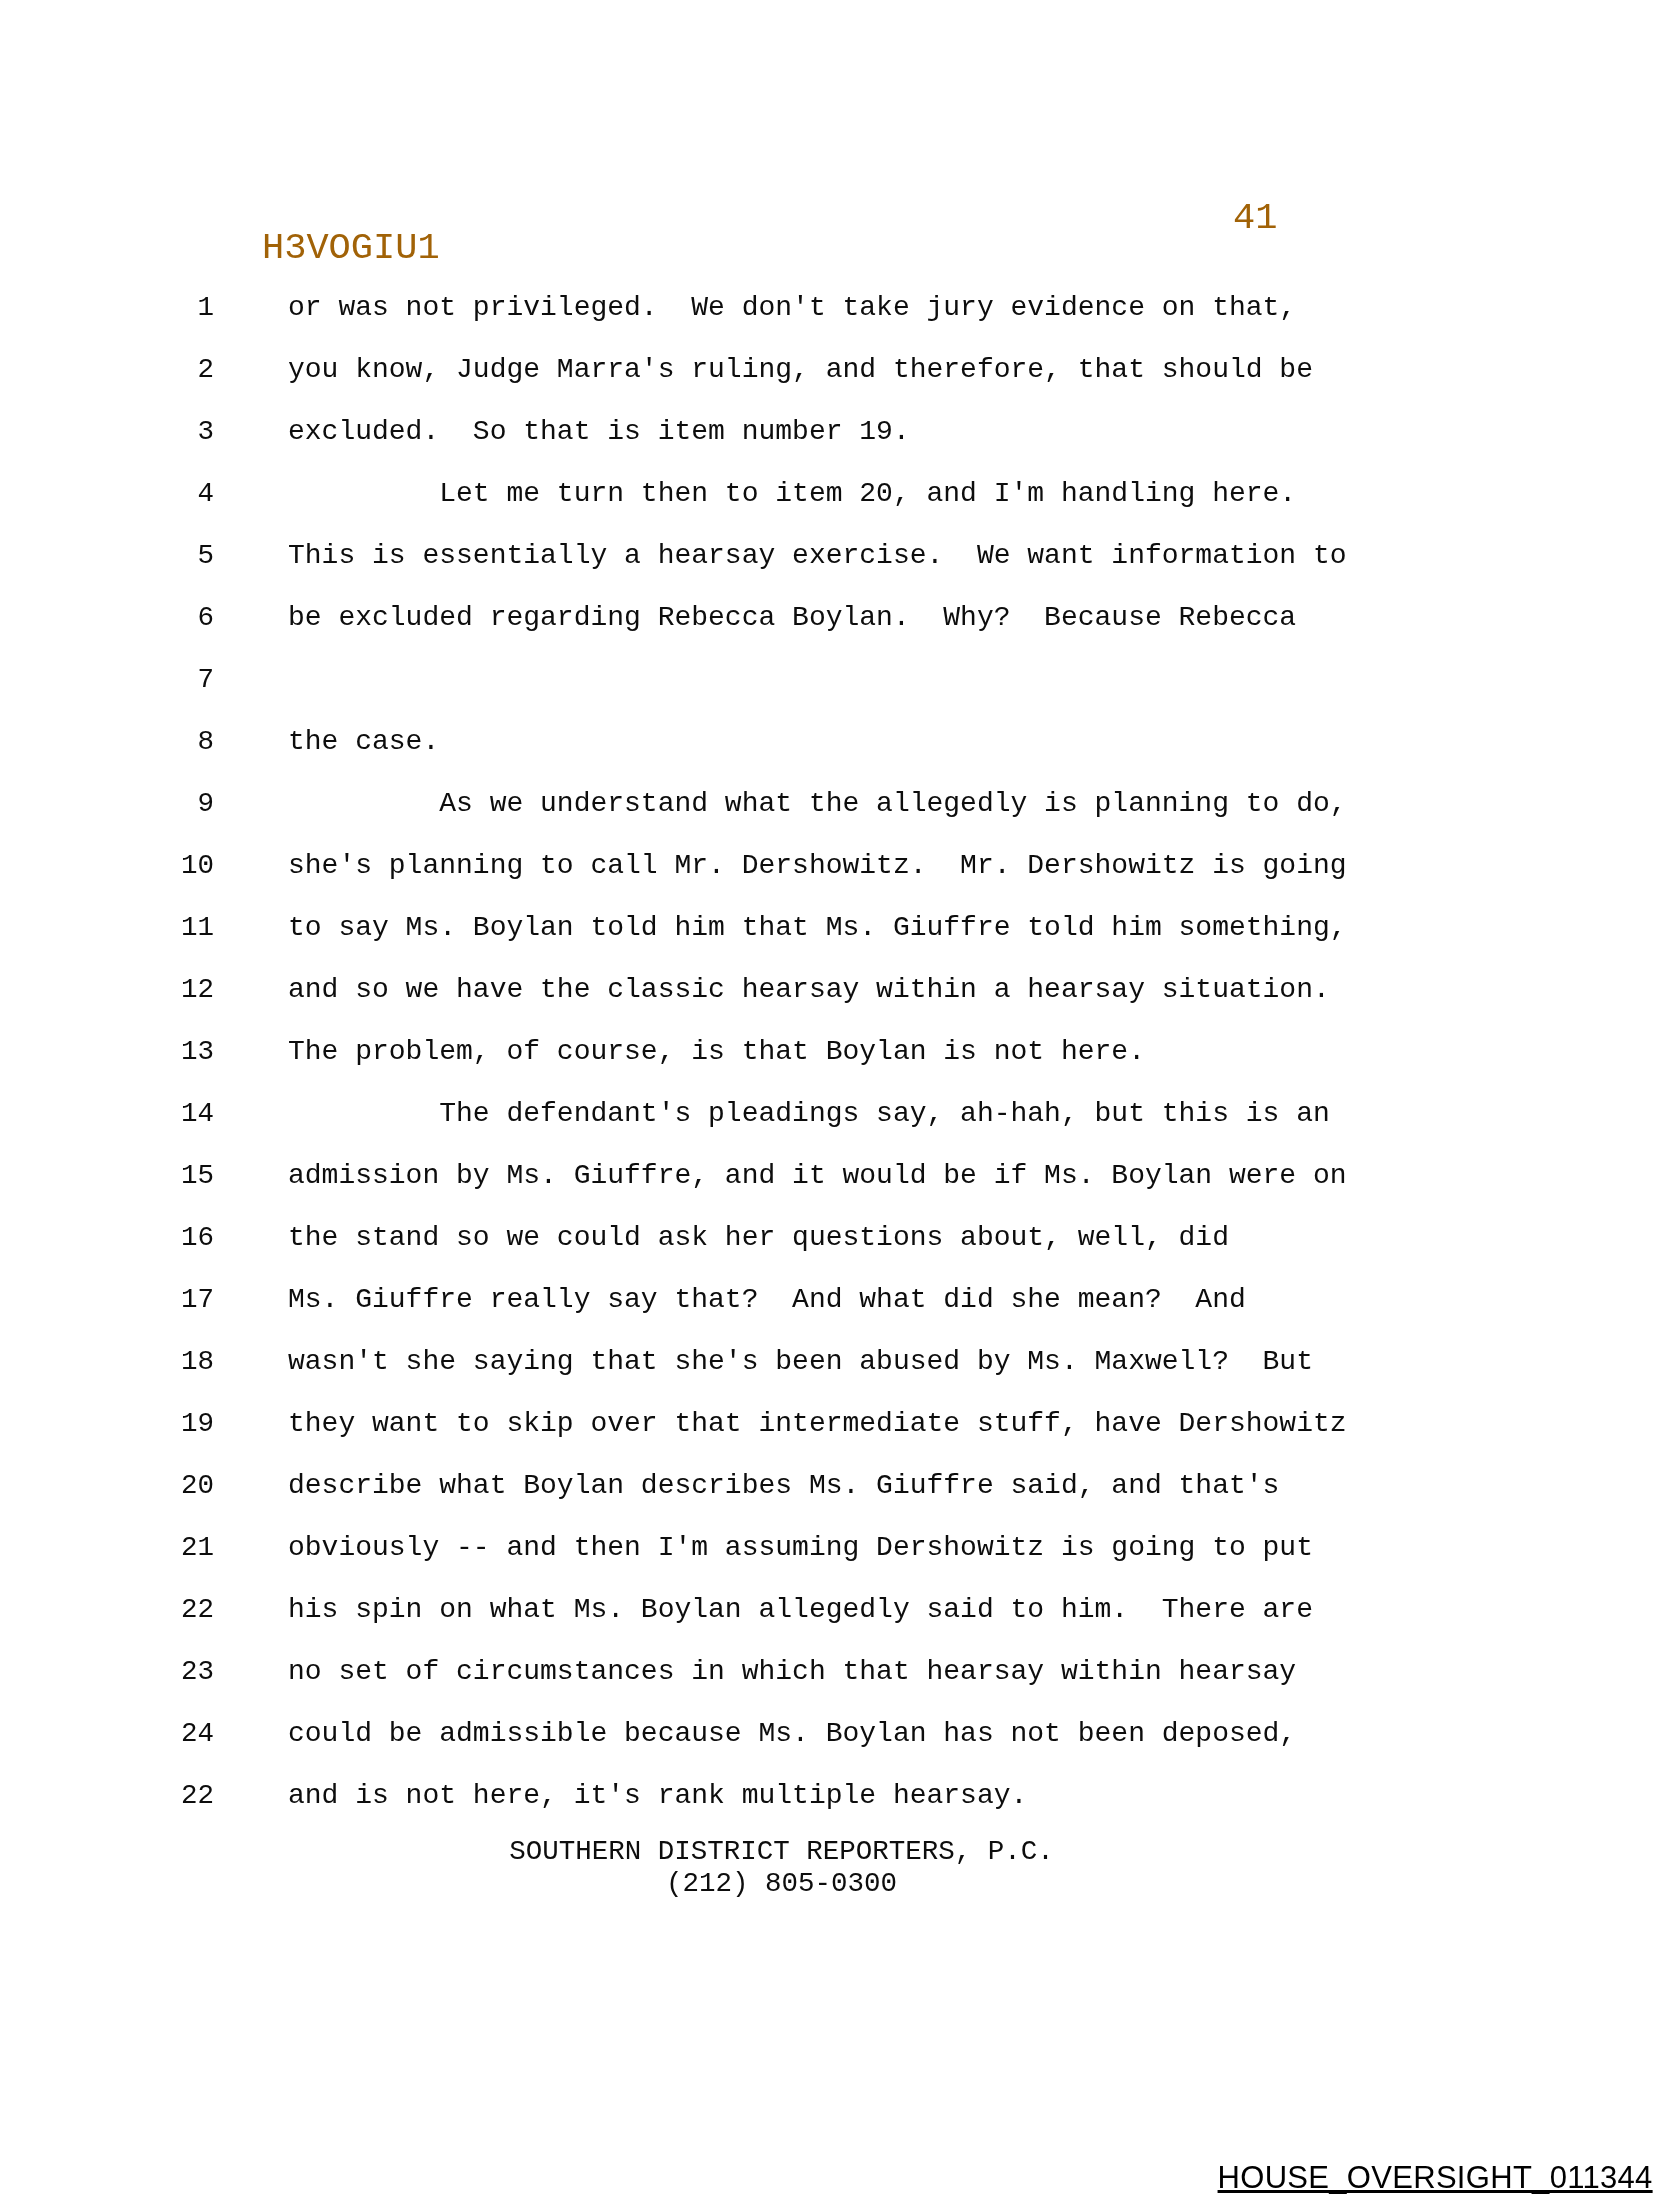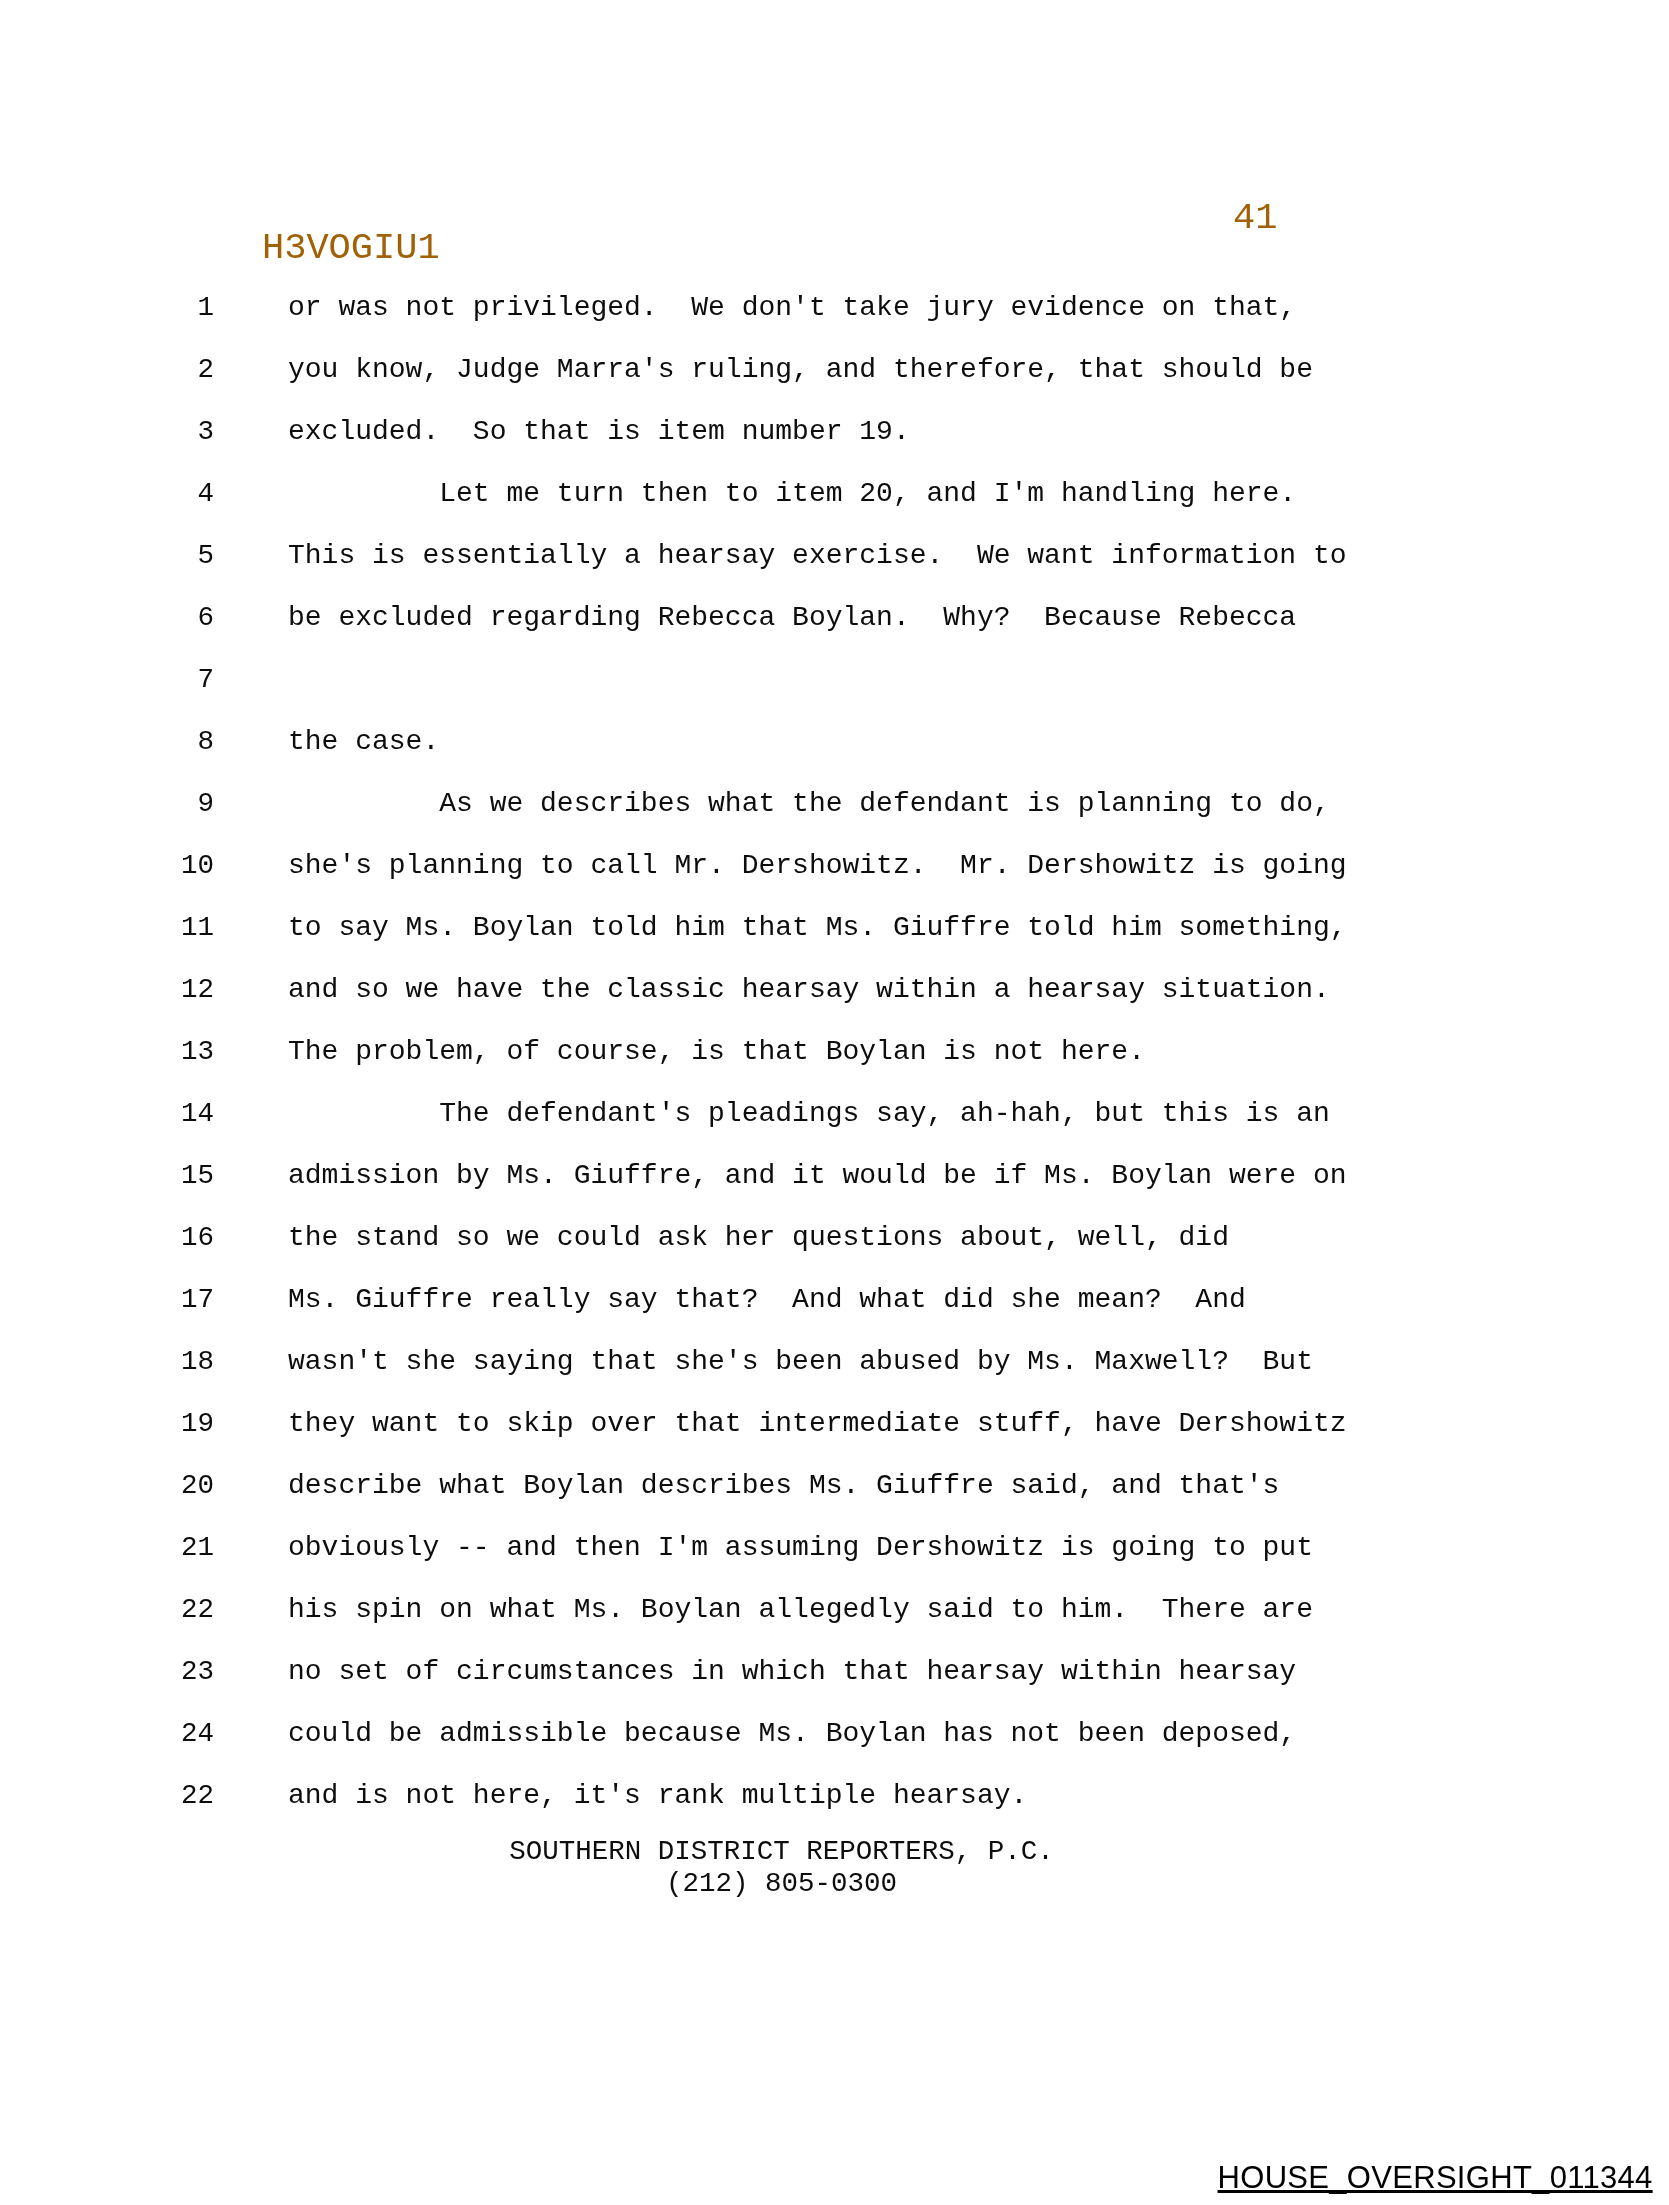--- a/index.html
+++ b/index.html
@@ -130,21 +130,21 @@
       <span class="line-num">7</span>
     </div>
 
     <div class="line-row">
       <span class="line-num">8</span>
       <span class="line-text">the case.</span>
     </div>
 
     <div class="line-row">
       <span class="line-num">9</span>
-      <span class="line-text">         As we describes what the defendant is planning to do,</span>
+      <span class="line-text">         As we understand what the allegedly is planning to do,</span>
     </div>
 
     <div class="line-row">
       <span class="line-num">10</span>
       <span class="line-text">she's planning to call Mr. Dershowitz.  Mr. Dershowitz is going</span>
     </div>
 
     <div class="line-row">
       <span class="line-num">11</span>
       <span class="line-text">to say Ms. Boylan told him that Ms. Giuffre told him something,</span>

